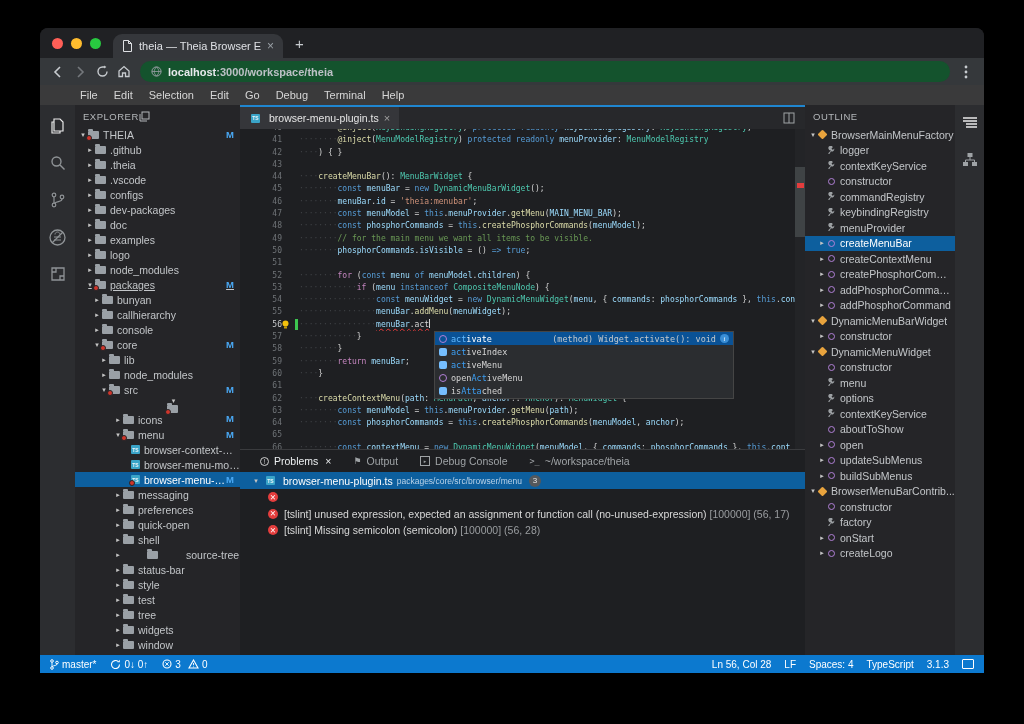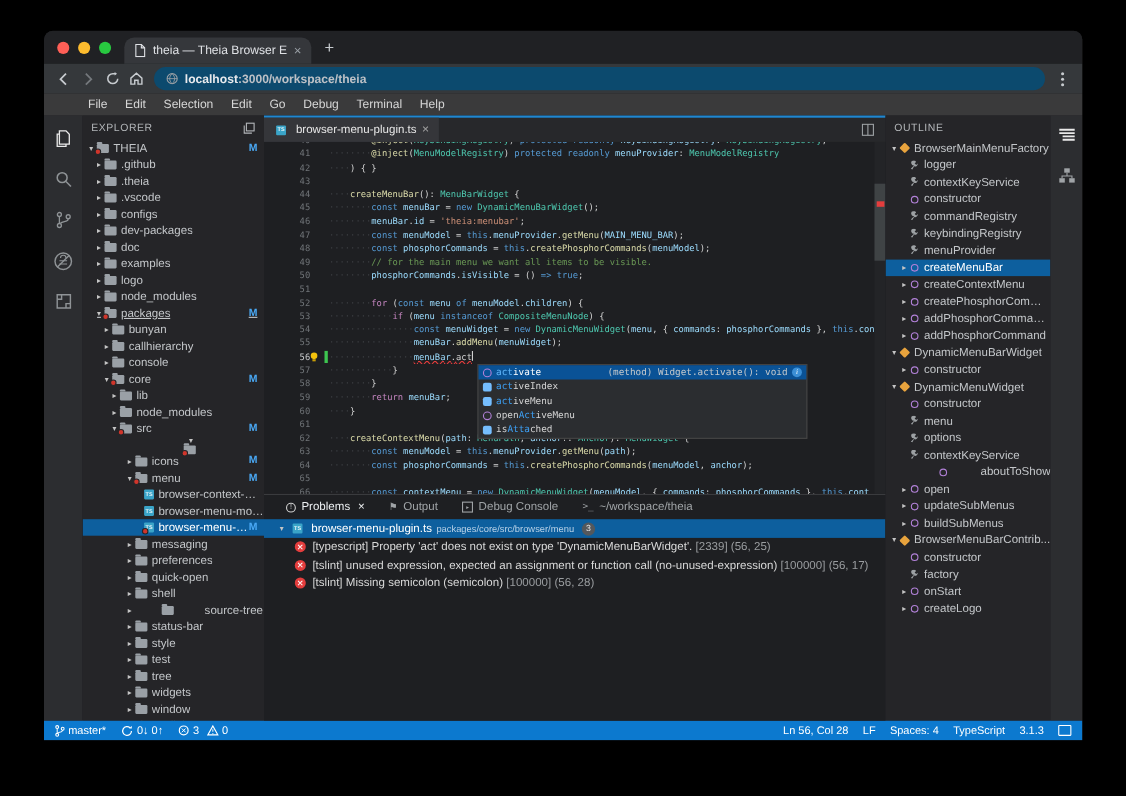--- a/index.html
+++ b/index.html
@@ -11,37 +11,37 @@
   .lights{display:flex;gap:8px;padding:0 12px;align-self:center;}
   .light{width:11px;height:11px;border-radius:50%;}
   .btab{height:24px;width:152px;background:#35373b;border-radius:9px 9px 0 0;display:flex;align-items:center;
     gap:6px;padding:0 9px;color:#dfe1e5;font-size:11px;}
   .btab-title{white-space:nowrap;overflow:hidden;flex:1;}
   .btab .x{color:#9aa0a6;font-size:12px;flex:none;}
   .newtab{color:#c7cbcf;font-size:15px;padding:0 12px;align-self:center;}
   .urlrow{height:27px;background:#35383b;display:flex;align-items:center;gap:2px;padding:0 8px;}
   .navic{width:20px;height:20px;display:flex;align-items:center;justify-content:center;color:#c7cbcf;}
   .navic.dis{color:#74787c;}
-  .urlpill{flex:1;height:21px;background:#0c4a6e;border-radius:11px;display:flex;align-items:center;
+  .urlpill{flex:1;height:21px;background:#14532d;border-radius:11px;display:flex;align-items:center;
     gap:6px;padding:0 11px;font-size:11px;margin:0 4px;}
   .urlhost{color:#e8eaed;font-weight:bold;}
   .urlrest{color:#bdc1c6;font-weight:bold;}
   .kebab{color:#c7cbcf;}
   
   .menubar{height:20px;background:#3a3a3b;display:flex;align-items:center;padding-left:32px;
     font-size:11px;color:#d6d6d6;}
   .menubar>span{padding:0 8px;}
   
   .main{display:flex;height:550px;}
   .activitybar{width:35px;background:#2c2d30;display:flex;flex-direction:column;align-items:center;
     padding-top:10px;gap:15px;flex:none;}
   .abicon{width:22px;height:22px;color:#8f9396;display:flex;align-items:center;justify-content:center;}
   .abicon.active{color:#e9e9e9;}
   .sidebar{width:165px;background:#252528;flex:none;overflow:hidden;display:flex;flex-direction:column;}
-  .sb-head{height:22px;display:flex;align-items:center;justify-content:space-between;
+  .sb-head{height:22px;display:flex;align-items:center;
     padding:0 8px;color:#b4b7ba;font-size:9.5px;letter-spacing:.5px;flex:none;}
   .tree{flex:1;overflow:hidden;font-size:10.5px;color:#c3c6c9;}
   .trow{height:15px;display:flex;align-items:center;white-space:nowrap;}
   .trow.sel{background:#0d5f9e;color:#fff;}
   .tw{width:8px;flex:none;text-align:center;color:#c5c5c5;font-size:7px;}
   .fold{position:relative;width:11px;height:8px;background:#9aa0a6;border-radius:1px;margin:0 4px 0 1px;flex:none;}
   .fold:before{content:"";position:absolute;top:-2px;left:0;width:5px;height:2px;background:#9aa0a6;border-radius:1px 1px 0 0;}
   .tsicon{position:relative;width:9px;height:9px;background:#3aa4c8;border-radius:1px;margin:0 4px 0 2px;flex:none;
     color:#eaf6fa;font-size:5px;font-weight:bold;display:flex;align-items:center;justify-content:center;}
   .gitdot{position:absolute;left:-2px;bottom:-2px;width:4px;height:4px;border-radius:50%;
@@ -634,21 +634,20 @@
         <div class="pfile">
           <span class="tw">▾</span>
           <span class="tsicon">TS</span>
           <span>browser-menu-plugin.ts</span>
           <span class="ppath">packages/core/src/browser/menu</span>
           <span class="pcount">3</span>
         </div>
         <div id="plist">
             <div class="perr">
               <span class="errico">✕</span>
-              <span><span>[typescript]</span> <span>Property 'act' does not exist on type 'DynamicMenuBarWidget'.</span> <span class="pmeta">[2339]</span> <span class="pmeta">(56, 25)</span></span>
             </div>
             <div class="perr">
               <span class="errico">✕</span>
               <span><span>[tslint]</span> <span>unused expression, expected an assignment or function call (no-unused-expression)</span> <span class="pmeta">[100000]</span> <span class="pmeta">(56, 17)</span></span>
             </div>
             <div class="perr">
               <span class="errico">✕</span>
               <span><span>[tslint]</span> <span>Missing semicolon (semicolon)</span> <span class="pmeta">[100000]</span> <span class="pmeta">(56, 28)</span></span>
             </div>
           </div>
@@ -780,21 +779,21 @@
           </div>
           <div class="orow" style="padding-left: 13px;">
             <span class="tw"></span>
             <span class="oico">
               <svg width="9" height="9" viewBox="0 0 9 9">
                 <path d="M1 7.5 4.2 4.3a2.3 2.3 0 1 1 1.6-3.1L4.5 2.5l1.4 1.4 1.3-1.3A2.3 2.3 0 0 1 4 5.2L2.4 8z" fill="#9da1a4"></path>
               </svg>
             </span>
             <span class="olabel">contextKeyService</span>
           </div>
-          <div class="orow" style="padding-left: 13px; justify-content: space-between;">
+          <div class="orow" style="padding-left: 13px;">
             <span class="tw"></span>
             <span class="oico method"></span>
             <span class="olabel">aboutToShow</span>
           </div>
           <div class="orow" style="padding-left: 13px;">
             <span class="tw">▸</span>
             <span class="oico method"></span>
             <span class="olabel">open</span>
           </div>
           <div class="orow" style="padding-left: 13px;">

